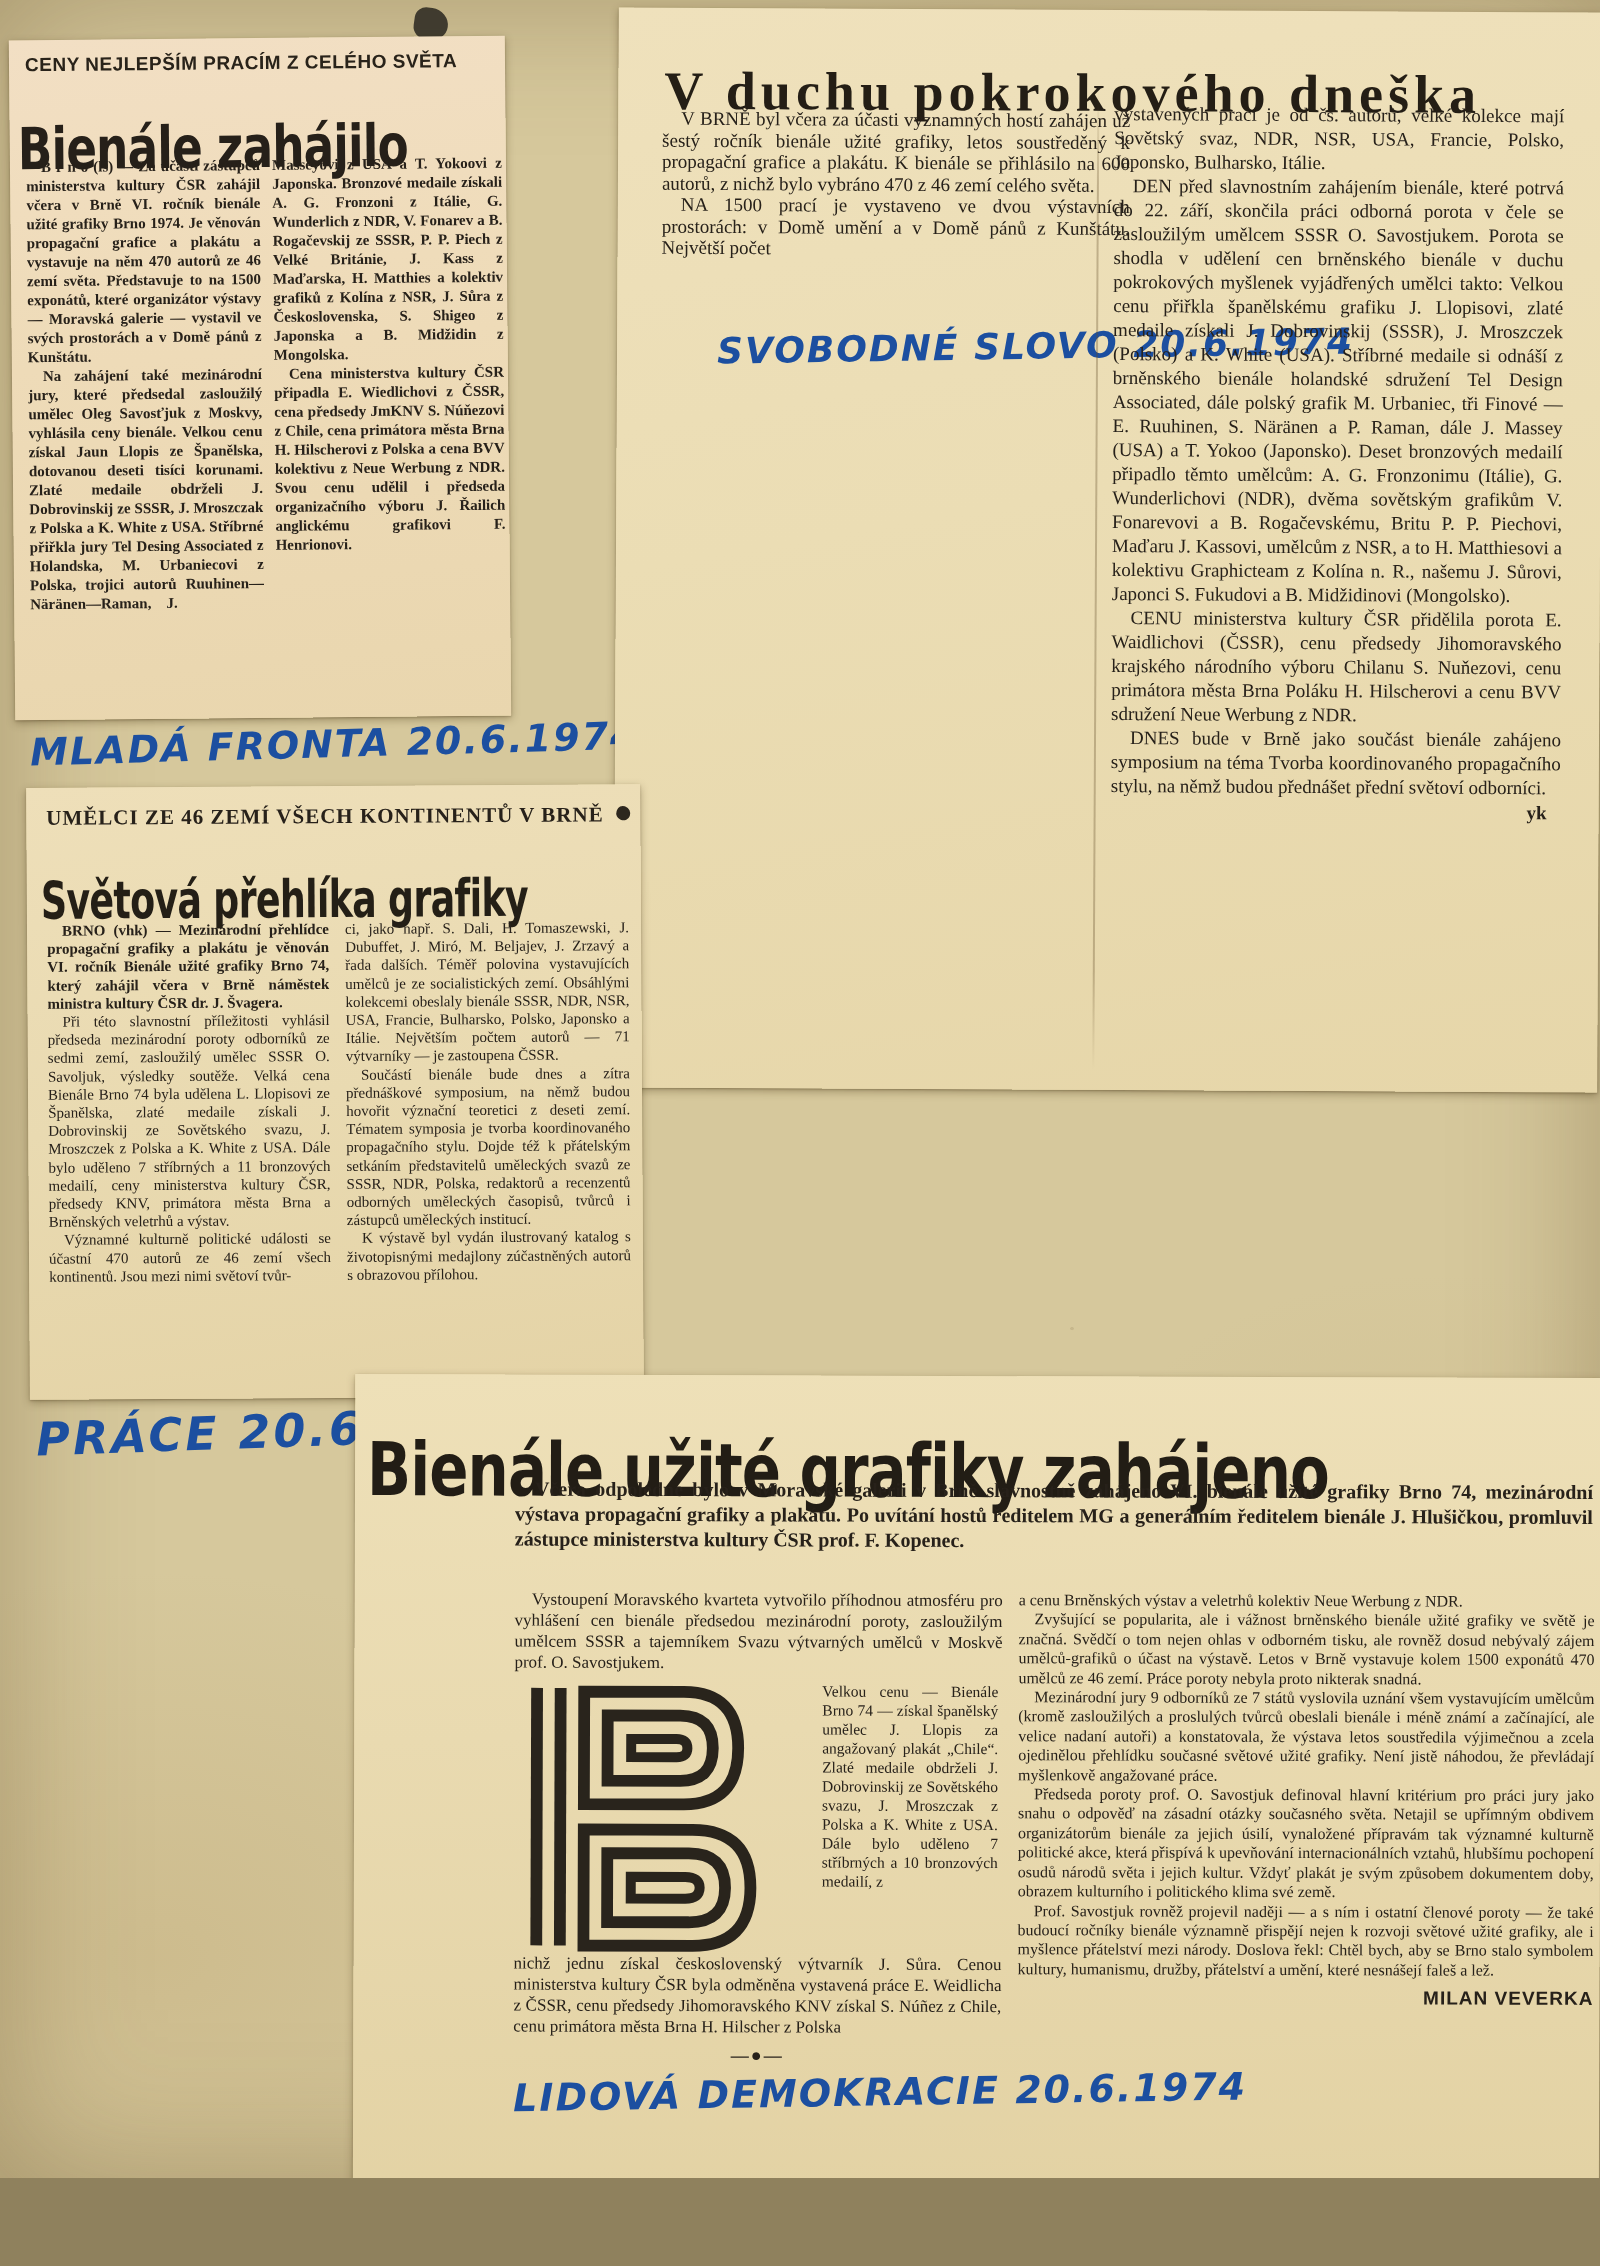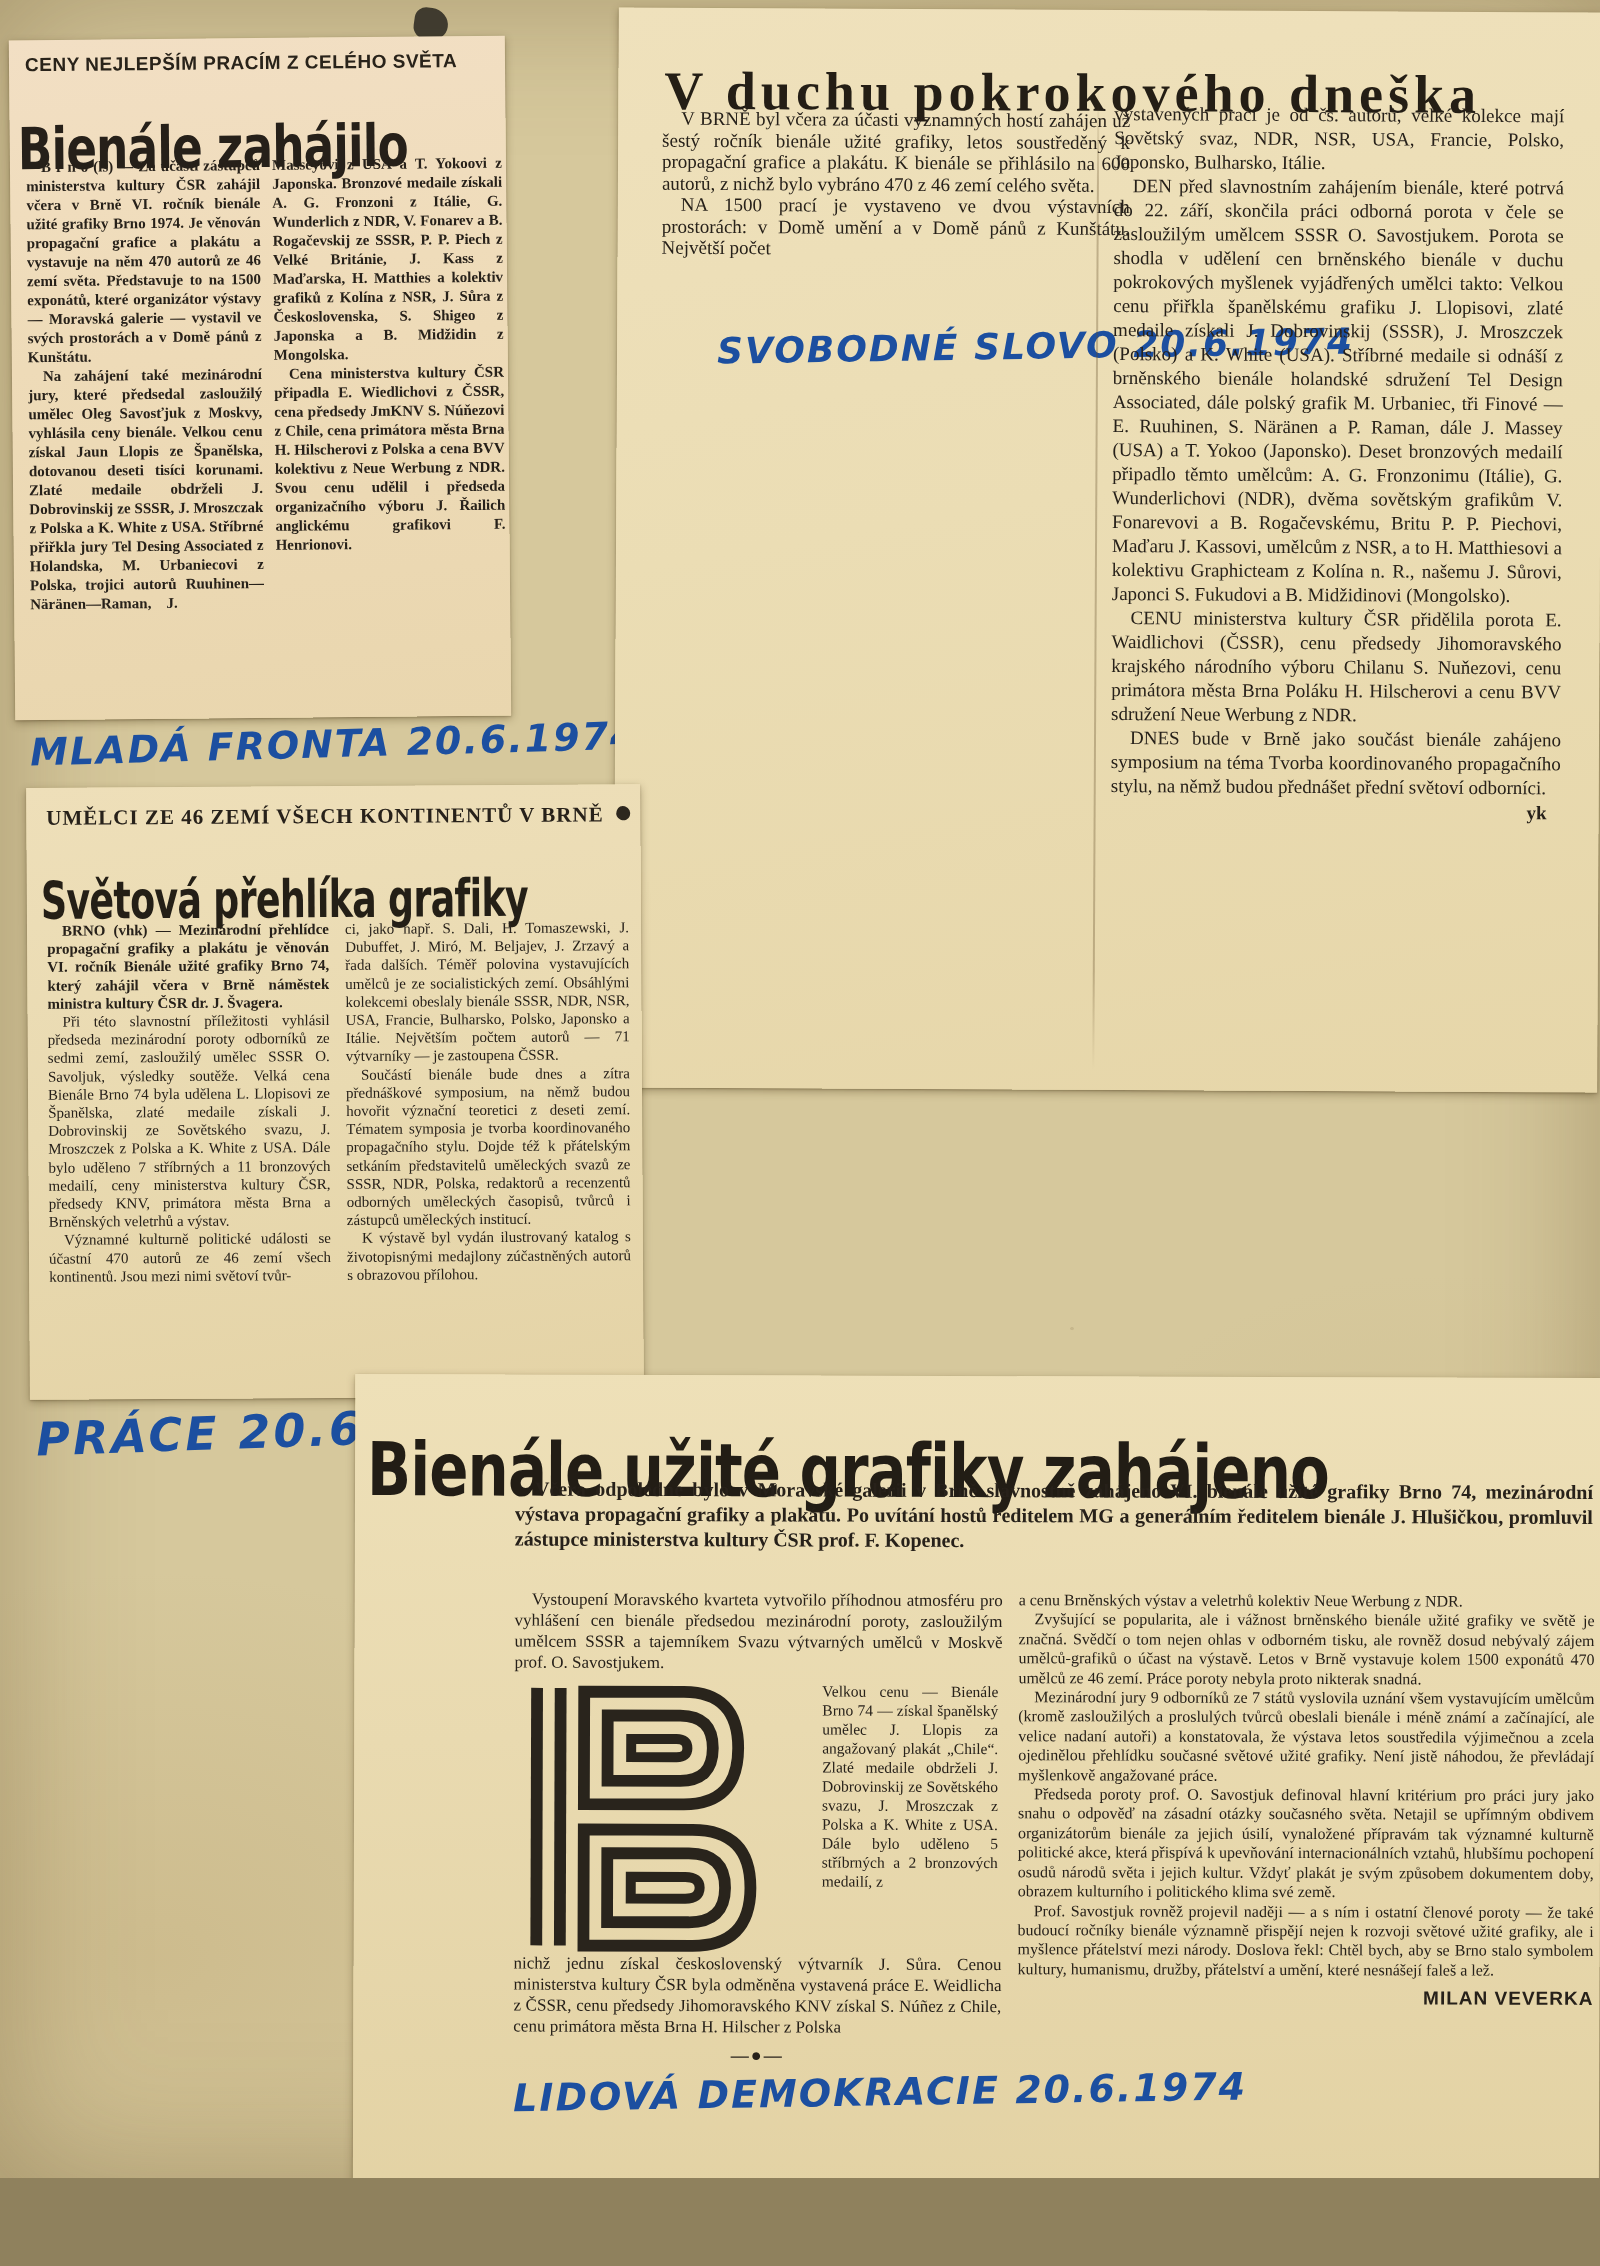--- a/index.html
+++ b/index.html
@@ -137,21 +137,21 @@
             <line x1="14" y1="8" x2="14" y2="292"></line>
             <line x1="40" y1="8" x2="40" y2="292"></line>
             <path d="M66 12 H176 Q236 12 236 74 Q236 136 176 136 H66 Z"></path>
             <path d="M92 38 H172 Q208 38 208 74 Q208 110 172 110 H92 Z"></path>
             <path d="M118 64 H168 Q180 64 180 74 Q180 84 168 84 H118 Z" stroke-width="11"></path>
             <path d="M66 164 H186 Q250 164 250 228 Q250 292 186 292 H66 Z"></path>
             <path d="M92 190 H182 Q222 190 222 228 Q222 266 182 266 H92 Z"></path>
             <path d="M118 216 H178 Q194 216 194 228 Q194 240 178 240 H118 Z" stroke-width="11"></path>
           </g>
         </svg>
-        <div class="beside jtext">Velkou cenu — Bienále Brno 74 — získal španělský umělec J. Llopis za angažovaný plakát „Chile“. Zlaté medaile obdrželi J. Dobrovinskij ze Sovětského svazu, J. Mroszczak z Polska a K. White z USA. Dále bylo uděleno 5 stříbrných a 2 bronzových medailí, z</div>
+        <div class="beside jtext">Velkou cenu — Bienále Brno 74 — získal španělský umělec J. Llopis za angažovaný plakát „Chile“. Zlaté medaile obdrželi J. Dobrovinskij ze Sovětského svazu, J. Mroszczak z Polska a K. White z USA. Dále bylo uděleno 7 stříbrných a 10 bronzových medailí, z</div>
       </div>
       <div class="jtext">nichž jednu získal československý výtvarník J. Sůra. Cenou ministerstva kultury ČSR byla odměněna vystavená práce E. Weidlicha z ČSSR, cenu předsedy Jihomoravského KNV získal S. Núñez z Chile, cenu primátora města Brna H. Hilscher z Polska</div>
       <div class="divider">—●—</div>
       <span class="hand">LIDOVÁ DEMOKRACIE 20.6.1974</span>
     </div>
 
     <div class="colR">
       <div class="jtext">a cenu Brněnských výstav a veletrhů kolektiv Neue Werbung z NDR.
   Zvyšující se popularita, ale i vážnost brněnského bienále užité grafiky ve světě je značná. Svědčí o tom nejen ohlas v odborném tisku, ale rovněž dosud nebývalý zájem umělců-grafiků o účast na výstavě. Letos v Brně vystavuje kolem 1500 exponátů 470 umělců ze 46 zemí. Práce poroty nebyla proto nikterak snadná.
   Mezinárodní jury 9 odborníků ze 7 států vyslovila uznání všem vystavujícím umělcům (kromě zasloužilých a proslulých tvůrců obeslali bienále i méně známí a začínající, ale velice nadaní autoři) a konstatovala, že výstava letos soustředila výjimečnou a zcela ojedinělou přehlídku současné světové užité grafiky. Není jistě náhodou, že převládají myšlenkově angažované práce.

